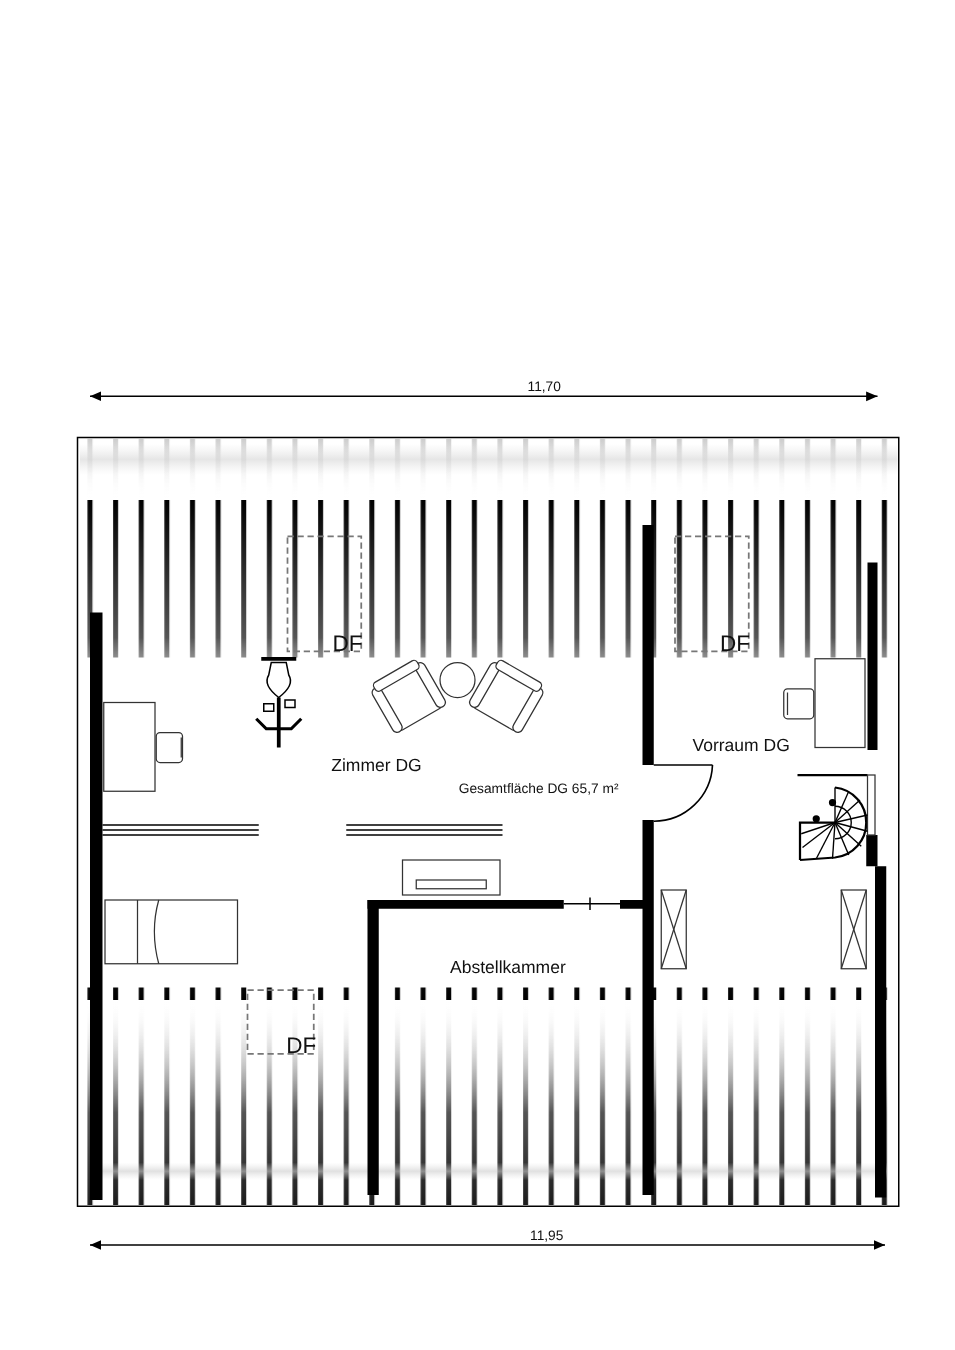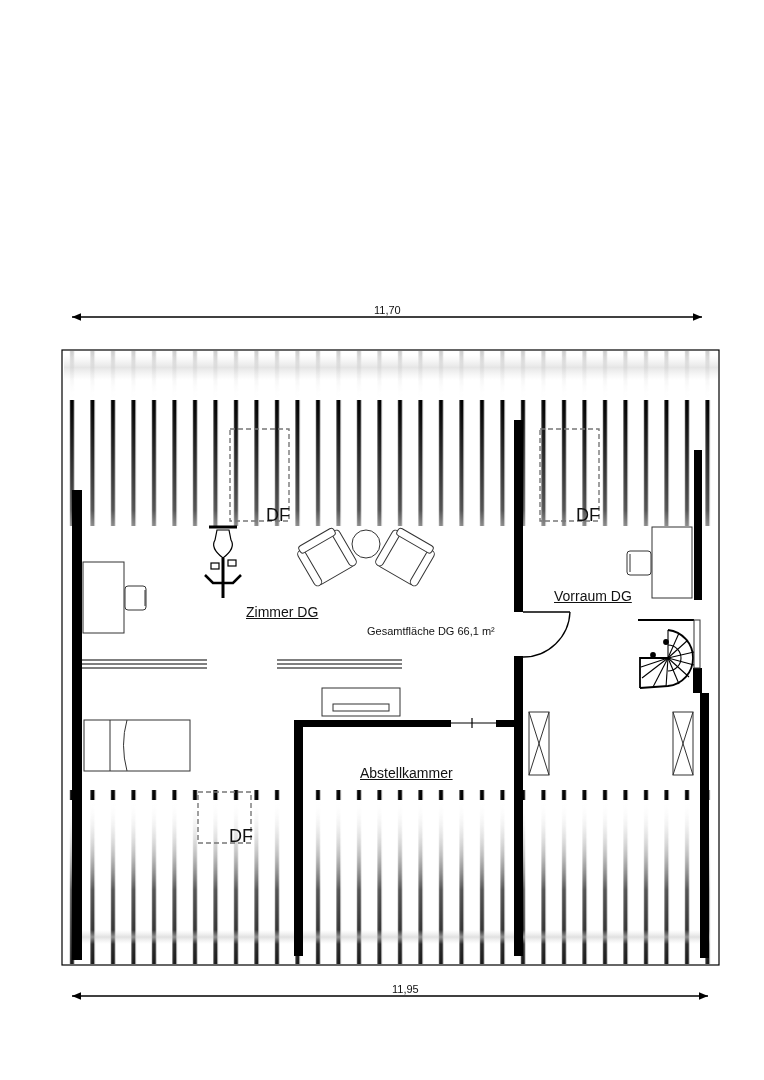--- a/index.html
+++ b/index.html
@@ -1,20 +1,20 @@
 <!DOCTYPE html>
 <html><head>
 <meta charset="utf-8">
 <style>
   html, body { margin:0; padding:0; background:#ffffff; }
   body { width:764px; height:1080px; position:relative; overflow:hidden; font-family:"Liberation Sans", sans-serif; color:#111; }
   #plan { position:absolute; left:0; top:0; }
   .lbl { position:absolute; font-family:"Liberation Sans", sans-serif; color:#111; white-space:nowrap; }
-  .dim-label { font-size:11px; }
-  .room-label { font-size:14px;text-decoration:underline; }
+  .dim-label { font-size:11px;margin-left:48px; }
+  .room-label { font-size:14px; }
   .area-label { font-size:11px; }
   .df-label { font-size:18px; }
 </style>
 </head>
 <body>
 
 <svg id="plan" width="764" height="1080" viewBox="0 0 764 1080" xmlns="http://www.w3.org/2000/svg">
   <defs>
     <linearGradient id="gTop" x1="0" y1="0" x2="0" y2="1">
       <stop offset="0" stop-color="#000"></stop>
@@ -182,23 +182,23 @@
     <line x1="549" y1="712" x2="529" y2="775"></line>
   </g>
   <g fill="#fff" stroke="#333" stroke-width="1">
     <rect x="673" y="712" width="20" height="63"></rect>
     <line x1="673" y1="712" x2="693" y2="775"></line>
     <line x1="693" y1="712" x2="673" y2="775"></line>
   </g>
 </svg>
 
 <div class="lbl dim-label" style="left:374px; top:304px;">11,70</div>
-<div class="lbl dim-label" style="left:392px; top:983px;">11,95</div>
-
-<div class="lbl room-label" style="left:246px; top:604px;">Zimmer DG</div>
+<div class="lbl dim-label" style="left:376px; top:983px;">11,95</div>
+
+<div class="lbl room-label" style="left:265px; top:604px;">Zimmer DG</div>
 <div class="lbl room-label" style="left:554px; top:588px;">Vorraum DG</div>
 <div class="lbl room-label" style="left:360px; top:765px;">Abstellkammer</div>
 
-<div class="lbl area-label" style="left:367px; top:625px;">Gesamtfläche DG 66,1 m²</div>
+<div class="lbl area-label" style="left:367px; top:625px;">Gesamtfläche DG 65,7 m²</div>
 
 <div class="lbl df-label" style="left:266px; top:505px;">DF</div>
 <div class="lbl df-label" style="left:576px; top:505px;">DF</div>
 <div class="lbl df-label" style="left:229px; top:826px;">DF</div>
 
 </body></html>

